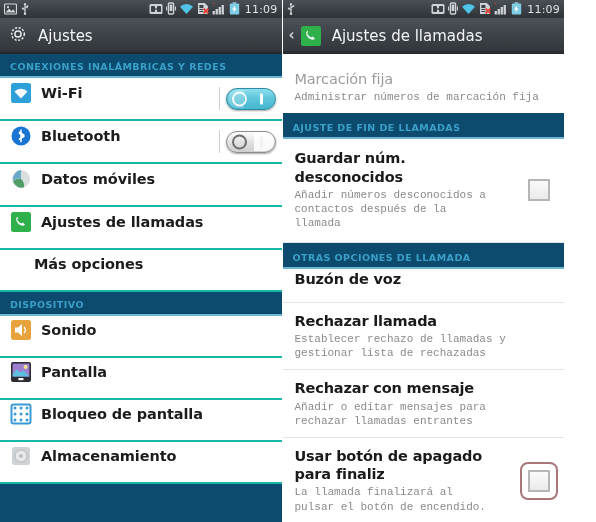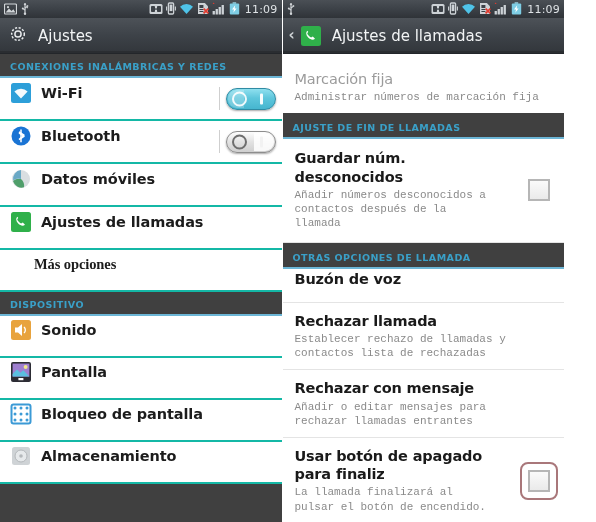--- a/index.html
+++ b/index.html
@@ -41,38 +41,38 @@
   }
   .back-chevron{
     color:#cfd3d6;font-size:15px;margin-right:2px;line-height:1;font-weight:600;
   }
   .ab-underline{
     position:absolute;left:0;bottom:0;height:2px;width:100%;
     background:#2a2d31;
   }
 
   
-  .body{height:468px;width:100%;overflow:hidden;background:#404040;position:relative;}
+  .body{height:468px;width:100%;overflow:hidden;background:#0c4a6e;position:relative;}
 
   .section-hdr{
     color:#3aa0c8;font-size:9.5px;font-weight:700;letter-spacing:.45px;
     padding:7px 0 4px 10px;border-bottom:2px solid #6cb6d6;
     text-transform:uppercase;box-sizing:border-box;
   }
 
   .row{
     display:flex;align-items:center;
     border-bottom:2px solid #14b8a6;
     box-sizing:border-box;
     padding:0 8px 12px 10px;
     position:relative;background:#fff;
   }
   .row .ico{width:22px;height:22px;flex:0 0 22px;margin-right:9px;position:relative;}
   .row .label{font-size:14.5px;color:#1c1c1c;font-weight:700;letter-spacing:-.1px;}
-  .row .label.indent{padding-left:24px;font-weight:700;font-family:Liberation Serif, serif;}
+  .row .label.indent{padding-left:24px;font-weight:700;}
 
   .divider-v{
     position:absolute;right:62px;top:9px;bottom:9px;width:1px;background:#cfcfcf;
   }
 
   
   .switch{
     position:absolute;right:6px;top:50%;transform:translateY(-50%);
     width:50px;height:22px;border-radius:11px;
     box-sizing:border-box;box-shadow:0 1px 2px rgba(0,0,0,.35);
@@ -438,21 +438,21 @@
       </div>
 
       <div class="section-hdr" style="padding-top:9px">OTRAS OPCIONES DE LLAMADA</div>
 
       <div class="prow" style="padding-top:1px;padding-bottom:14px">
         <div class="ptitle">Buzón de voz</div>
       </div>
 
       <div class="prow" style="padding-top:9px;padding-bottom:9px">
         <div class="ptitle">Rechazar llamada</div>
-        <div class="psub wide">Establecer rechazo de llamadas y contactos lista de rechazadas</div>
+        <div class="psub wide">Establecer rechazo de llamadas y gestionar lista de rechazadas</div>
       </div>
 
       <div class="prow" style="padding-top:9px;padding-bottom:9px">
         <div class="ptitle">Rechazar con mensaje</div>
         <div class="psub wide">Añadir o editar mensajes para rechazar llamadas entrantes</div>
       </div>
 
       <div class="prow has-cb" style="padding-top:9px;padding-bottom:10px">
         <div class="ptitle">Usar botón de apagado para finaliz</div>
         <div class="psub">La llamada finalizará al pulsar el botón de encendido.</div>

